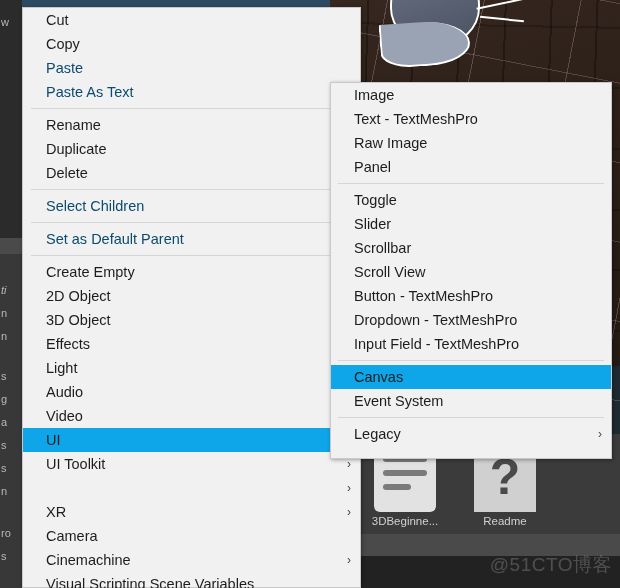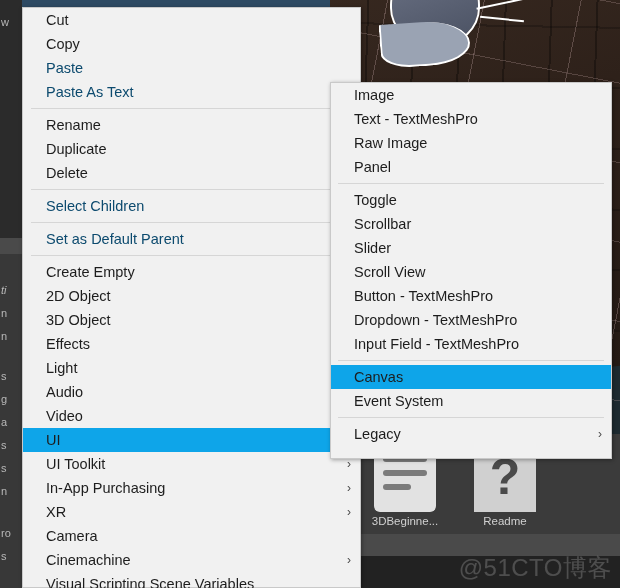--- a/index.html
+++ b/index.html
@@ -115,21 +115,21 @@
   .project-footer {
     position: absolute; left: 0; top: 100px; width: 620px; height: 22px;
     background: #4a4a4a;
   }
   .project-bottom {
     position: absolute; left: 0; top: 122px; width: 620px; height: 32px;
     background: #222222;
   }
   .watermark {
     position: absolute; right: 8px; top: 552px;
-    font-size: 24px; color: rgba(255,255,255,.20);
+    font-size: 19px; color: rgba(255,255,255,.20);
     letter-spacing: .5px;
     font-family: "Liberation Sans", sans-serif;
   }
 
   
   .titlebar-sliver {
     position: absolute; left: 22px; top: 0; width: 308px; height: 8px;
     background: #2e4a63;
   }
   .menu {
@@ -238,36 +238,36 @@
       <div class="sep"></div>
       <div class="mi"><span>Create Empty</span></div>
       <div class="mi"><span>2D Object</span><span class="arrow">›</span></div>
       <div class="mi"><span>3D Object</span><span class="arrow">›</span></div>
       <div class="mi"><span>Effects</span><span class="arrow">›</span></div>
       <div class="mi"><span>Light</span><span class="arrow">›</span></div>
       <div class="mi"><span>Audio</span><span class="arrow">›</span></div>
       <div class="mi"><span>Video</span><span class="arrow">›</span></div>
       <div class="mi selected"><span>UI</span><span class="arrow">›</span></div>
       <div class="mi"><span>UI Toolkit</span><span class="arrow">›</span></div>
-      <div class="mi"><span>In-App Purchasing</span><span class="arrow">›</span></div>
+      <div class="mi"><span class="arrow">›</span></div>
       <div class="mi"><span>XR</span><span class="arrow">›</span></div>
       <div class="mi"><span>Camera</span></div>
       <div class="mi"><span>Cinemachine</span><span class="arrow">›</span></div>
       <div class="mi"><span>Visual Scripting Scene Variables</span></div>
     </div>
 
   <div class="menu" id="menu-sub">
       <div class="mi"><span>Image</span></div>
       <div class="mi"><span>Text - TextMeshPro</span></div>
       <div class="mi"><span>Raw Image</span></div>
       <div class="mi"><span>Panel</span></div>
       <div class="sep"></div>
       <div class="mi"><span>Toggle</span></div>
+      <div class="mi"><span>Slider</span></div>
       <div class="mi"><span>Scrollbar</span></div>
-      <div class="mi"><span>Slider</span></div>
       <div class="mi"><span>Scroll View</span></div>
       <div class="mi"><span>Button - TextMeshPro</span></div>
       <div class="mi"><span>Dropdown - TextMeshPro</span></div>
       <div class="mi"><span>Input Field - TextMeshPro</span></div>
       <div class="sep"></div>
       <div class="mi selected"><span>Canvas</span></div>
       <div class="mi"><span>Event System</span></div>
       <div class="sep"></div>
       <div class="mi"><span>Legacy</span><span class="arrow">›</span></div>
     </div>

